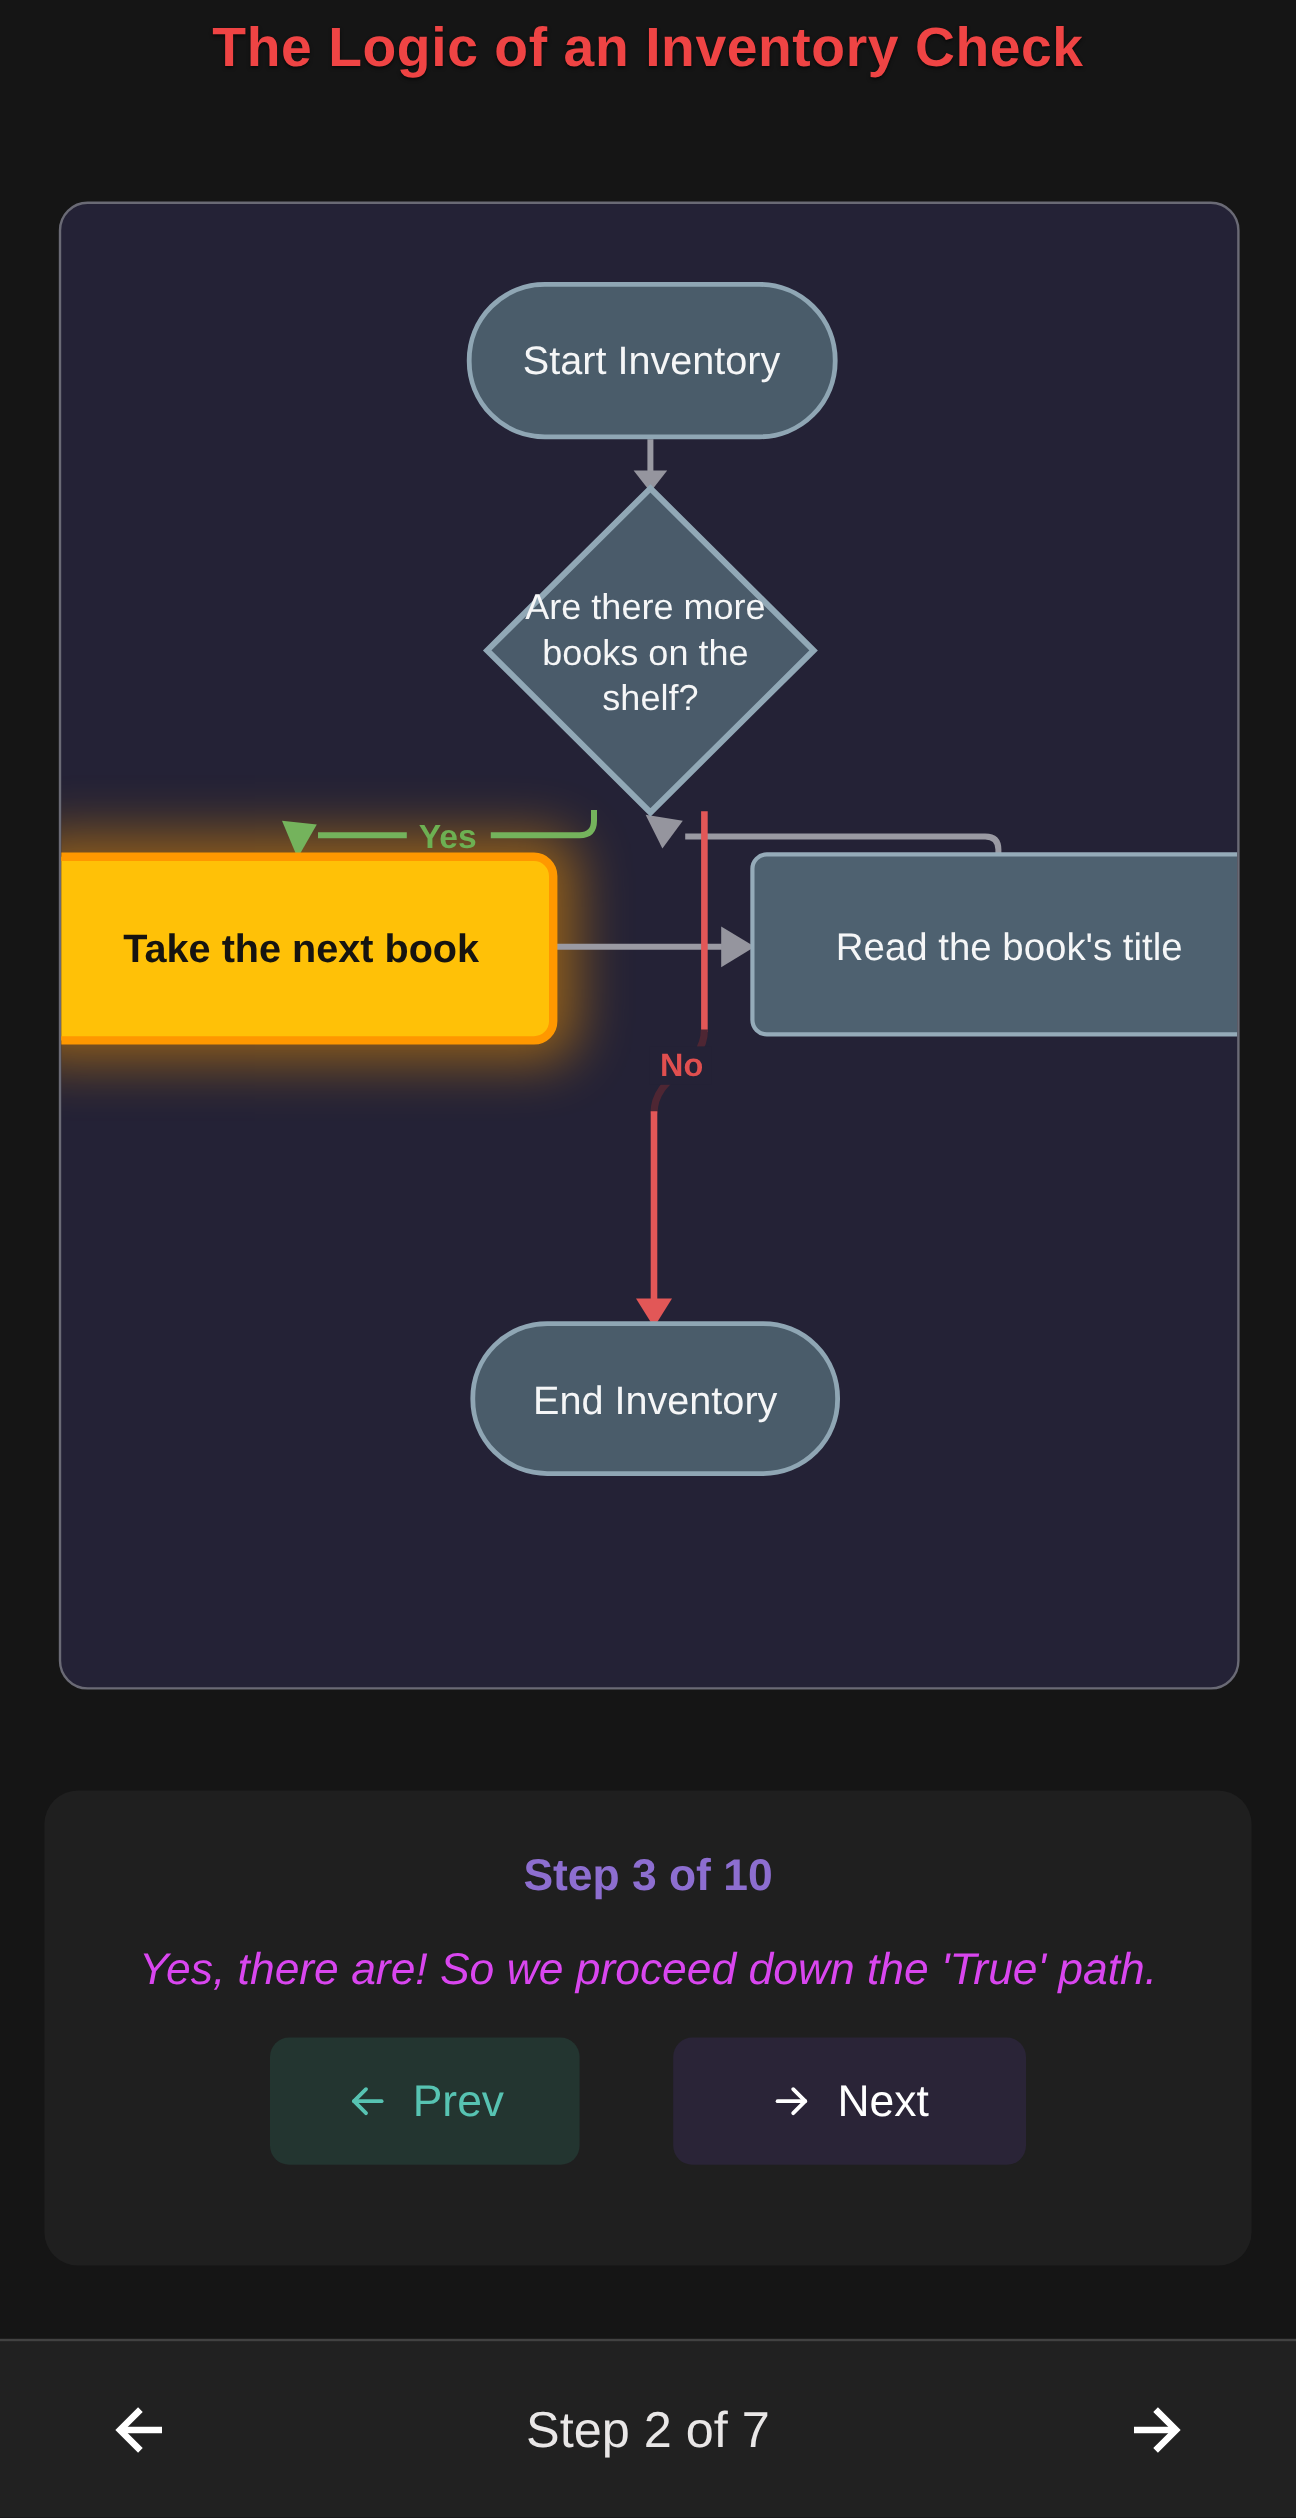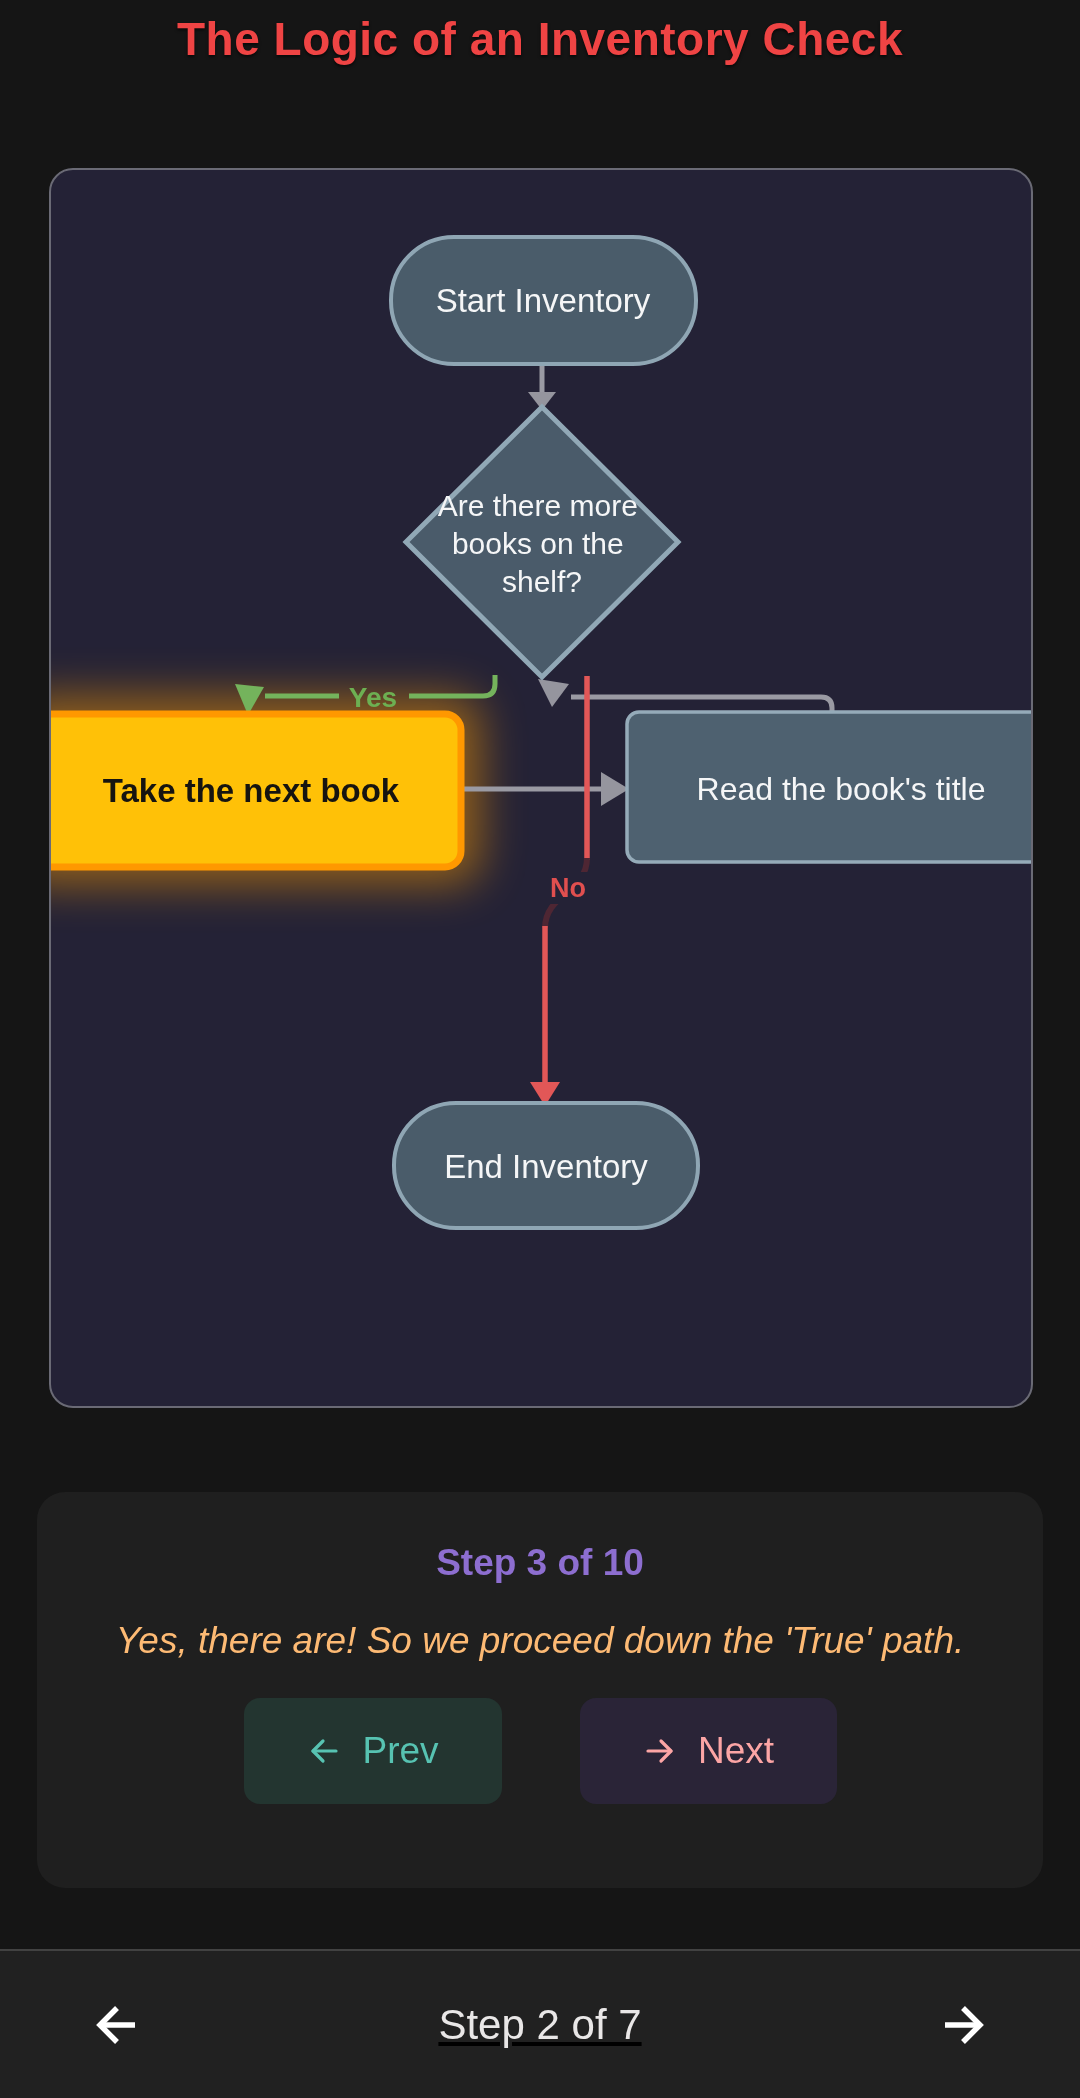--- a/index.html
+++ b/index.html
@@ -42,38 +42,37 @@
   .explain-card {
     position:absolute; left:37px; top:1492px; width:1006px; height:396px;
     background:#1f1f1f; border-radius:28px;
   }
   .step-label {
     padding-top:50px; text-align:center;
     font-size:37px; font-weight:700; color:#8d6ed0;
   }
   .narration {
     margin:30px auto 0; width:960px; text-align:center;
-    font-style:italic; font-size:37px; line-height:54px; color:#fdba74;
+    font-style:italic; font-size:37px; line-height:54px; color:#d946ef;
   }
   .btn-row { margin-top:30px; display:flex; justify-content:center; gap:78px; }
   .btn {
     height:106px; border:none; border-radius:16px; cursor:pointer;
     display:flex; align-items:center; justify-content:center; gap:20px;
     font-family:inherit; font-size:37px; font-weight:400;
   }
   .btn-prev { width:258px; background:#233530; color:#57c3b2; }
-  .btn-next { width:257px; background:#2a2437; color:#fca5a5;justify-content:center; }
+  .btn-next { width:294px; background:#2a2437; color:#ffffff;justify-content:center; }
   .btn svg { display:block; }
   
   .footer {
     position:absolute; left:0; top:1949px; width:1080px; height:149px;
     background:#212121; border-top:2px solid #424242;
     display:flex; align-items:center; justify-content:space-between;
     padding:0 88px;
-    text-decoration:underline;
   }
   .footer-step { font-size:42px; font-weight:400; color:#e9e7e7; }
   .nav-arrow { background:none; border:none; cursor:pointer; padding:0; line-height:0; }
 </style>
 </head>
 <body>
 
 <h1 class="page-title">The Logic of an Inventory Check</h1>
 
 <div class="flow-panel">

